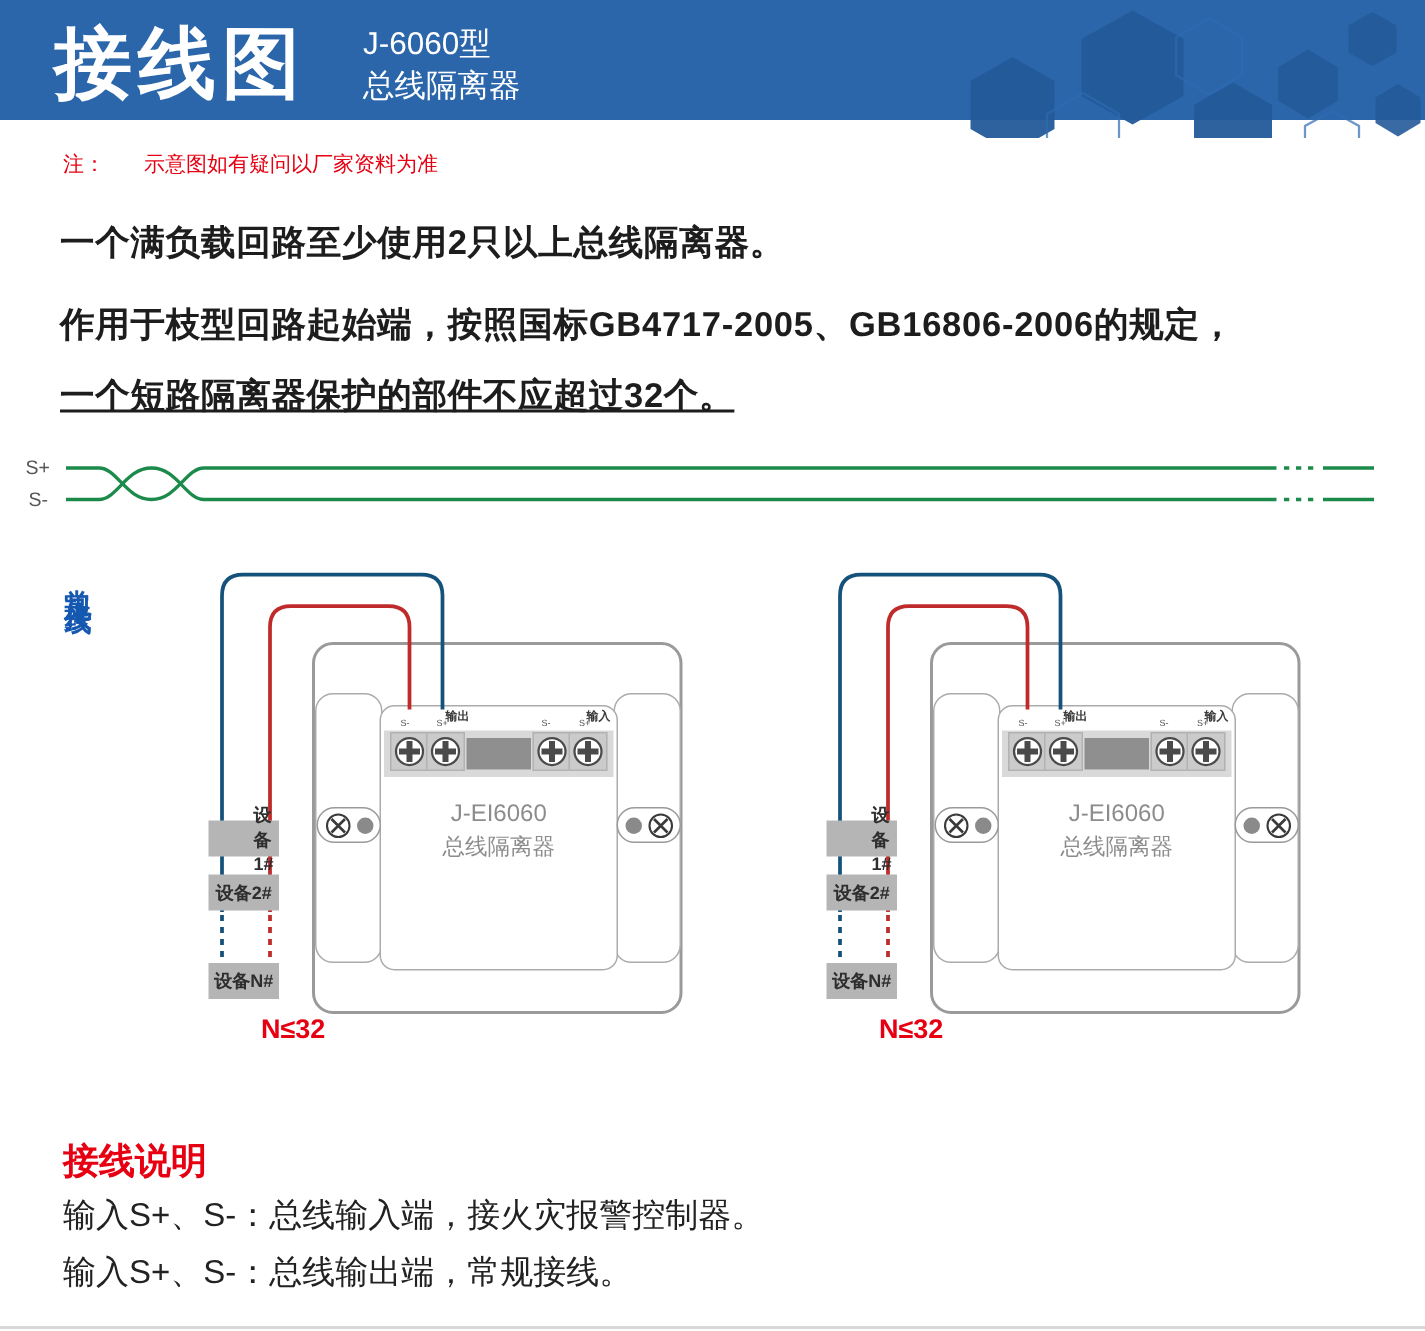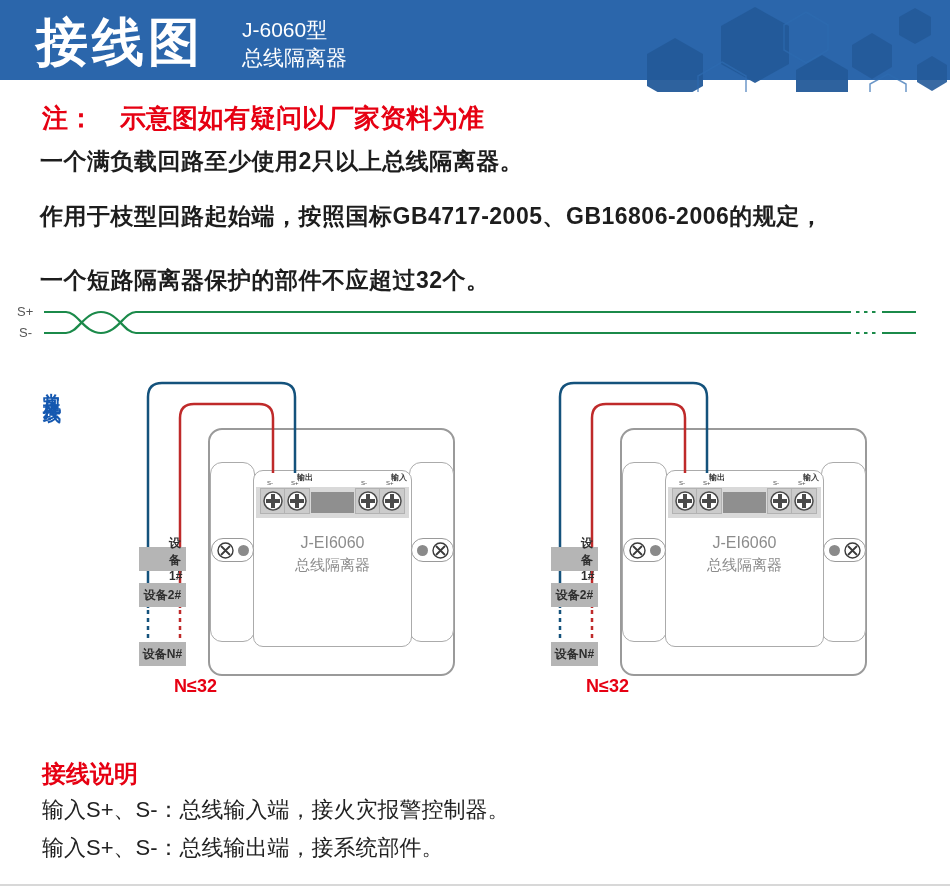--- a/index.html
+++ b/index.html
@@ -8,25 +8,25 @@
 
   
   .header { position:absolute; left:0; top:0; width:950px; height:80px; background:#2b66ab; }
   .header-deco { position:absolute; right:0; top:0; width:380px; height:92px; }
   .header-title { position:absolute; left:36px; top:8px; font-size:52px; font-weight:bold;
                   color:#fff; letter-spacing:4px; }
   .header-sub { position:absolute; left:242px; top:16px; color:#fff; font-size:21px;
                 line-height:28px; font-weight:500; }
 
   
-  .note { position:absolute; left:42px; top:101px; font-size:26px; font-weight:700; color:#e60012; }
+  .note { position:absolute; left:42px; top:101px; font-size:14px; font-weight:400; color:#e60012; }
   .note .note-text { margin-left:26px; }
   .intro-line { position:absolute; left:40px; font-size:23px; font-weight:600; color:#1d1d1d;
                 letter-spacing:0.5px; }
-  .il1 { top:146px; } .il2 { top:201px; } .il3 { top:265px; }
+  .il1 { top:146px; } .il2 { top:201px; } .il3 { top:248px;text-decoration:underline; }
 
   
   .bus-svg { position:absolute; left:0; top:296px; width:950px; height:50px; }
   .bus-label { position:absolute; font-size:13px; color:#555; font-weight:500; }
   .bl-plus { left:17px; top:304px; } .bl-minus { left:19px; top:325px; }
 
   
   .section-label { position:absolute; left:40px; top:378px; writing-mode:vertical-rl;
                    font-size:18px; font-weight:600; color:#1558b0; letter-spacing:4px; }
 
@@ -264,16 +264,16 @@
       <div class="name">总线隔离器</div>
     </div>
     <div class="load-box lb0">设备1#</div>
     <div class="load-box lb1">设备2#</div>
     <div class="load-box lb2">设备N#</div>
     <div class="load-limit">N≤32</div>
   </div>
 
   <div class="notes-heading">接线说明</div>
   <div class="note-line nl1">输入S+、S-：总线输入端，接火灾报警控制器。</div>
-  <div class="note-line nl2">输入S+、S-：总线输出端，接系统部件。</div>
+  <div class="note-line nl2">输入S+、S-：总线输出端，常规接线。</div>
   <div class="bottom-divider"></div>
 
 </div>
 
 </body></html>

